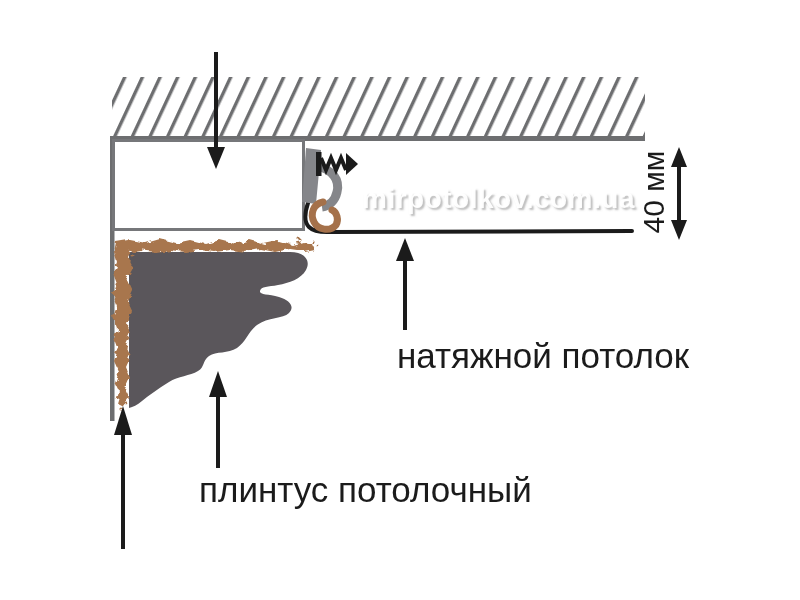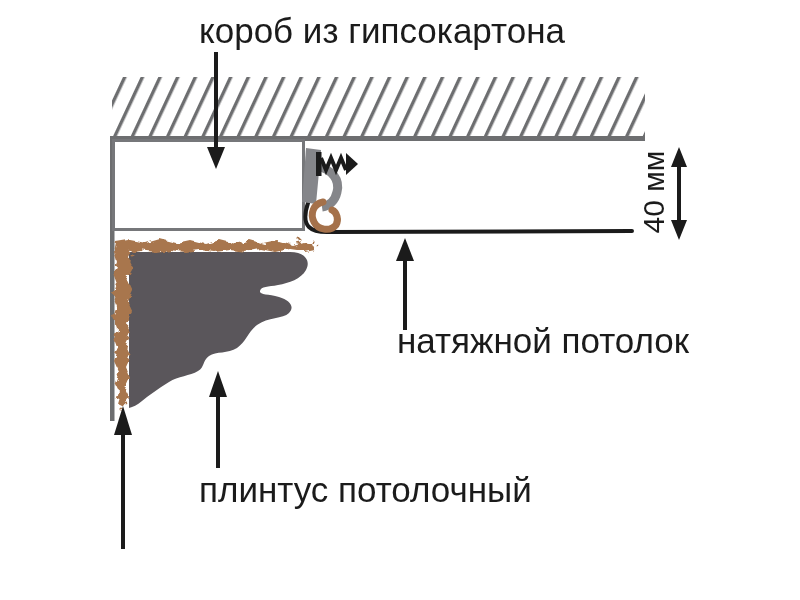--- a/index.html
+++ b/index.html
@@ -113,23 +113,23 @@
       <line x1="123" y1="549" x2="123" y2="433" stroke-width="4"></line>
       <polygon points="123,406 114,435 132,435" stroke="none"></polygon>
     </g>
     <g fill="#1b1b1b" stroke="#1b1b1b">
       <line x1="679" y1="164" x2="679" y2="223" stroke-width="4"></line>
       <polygon points="679,147 671,167 687,167" stroke="none"></polygon>
       <polygon points="679,240 671,220 687,220" stroke="none"></polygon>
     </g>
   </svg>
 
-  <div class="lbl" style="left:199px;top:12px;">короб из гипсокартона</div>
 
+  <div class="watermark">mirpotolkov.com.ua</div>
 
   <div class="lbl-dim">40 мм</div>
 
-  <div class="lbl" style="left:397px;top:322px;text-align:right;">натяжной потолок</div>
+  <div class="lbl" style="left:397px;top:337px;text-align:right;">натяжной потолок</div>
 
   <div class="lbl" style="left:199px;top:471px;">плинтус потолочный</div>
 
 
 </div>
 
 </body></html>

